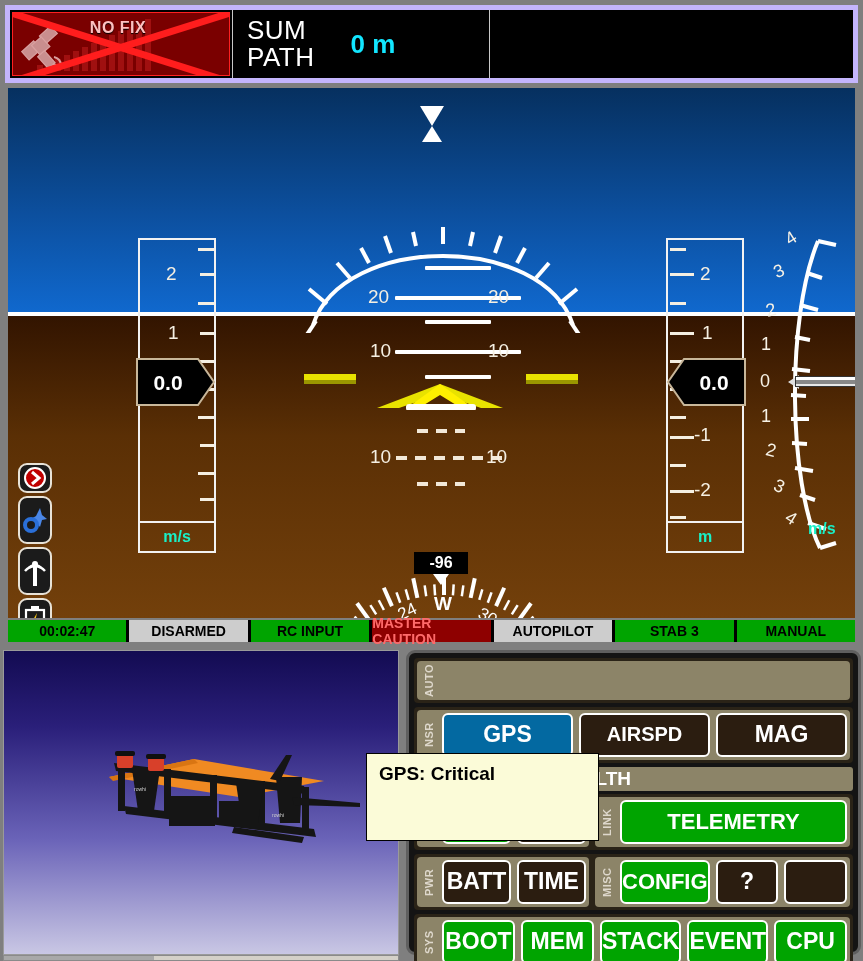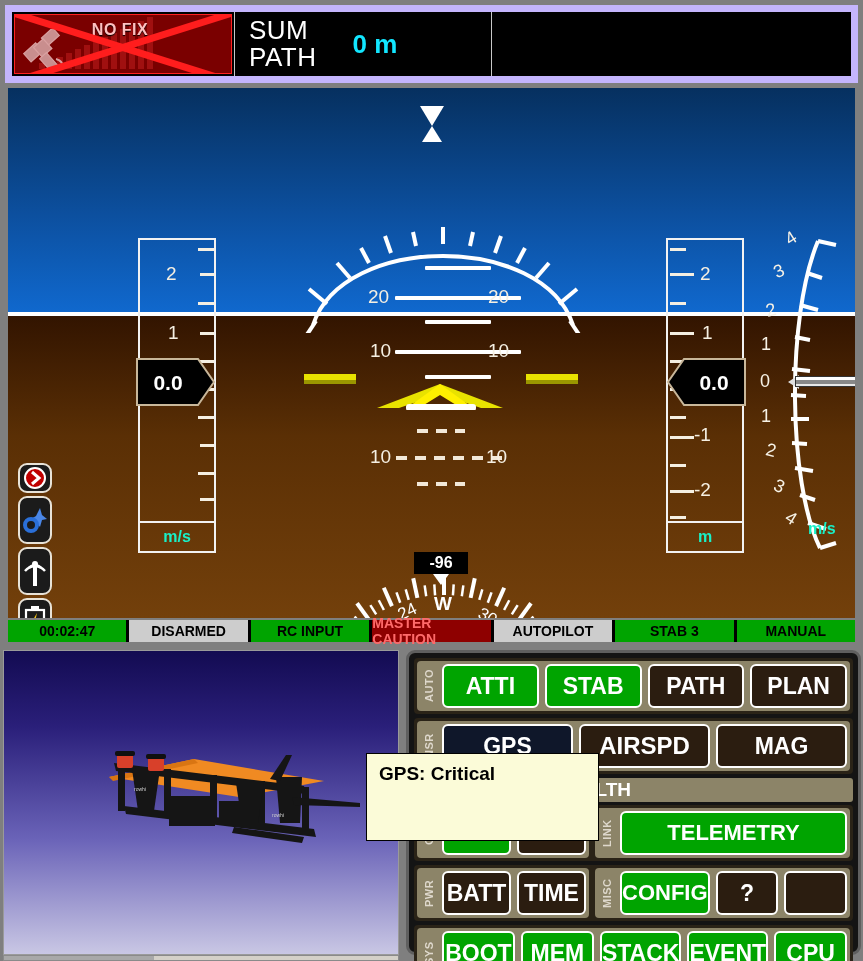--- a/index.html
+++ b/index.html
@@ -6,21 +6,21 @@
   html, body {
     width: 863px; height: 961px;
     background: #808080;
     font-family: "Liberation Sans", sans-serif;
     overflow: hidden;
   }
   #app { position: relative; width: 863px; height: 961px; background:#7f7f7f; }
 
   
   .header { position:absolute; left:5px; top:5px; width:853px; height:78px;
-            background:#000; border:7px solid #c4b5fd; display:flex; }
+            background:#000; border:5px solid #c4b5fd; display:flex; }
   .hdr-cell { height:100%; border-right:1px solid #c8c8c8; position:relative; }
   .hdr-gps { width:223px; background:#000; padding:2px; }
   .gps-box { position:relative; width:100%; height:100%; background:#7a0000;
              border:1px solid #ff2020; overflow:hidden; }
   .gps-bars { position:absolute; left:24px; bottom:4px; height:54px; width:148px;
               display:flex; align-items:flex-end; gap:3px; }
   .gps-bars i { display:block; width:6px; background:#a01010; }
   .gps-sat { position:absolute; left:8px; top:14px; width:56px; height:50px; }
   .gps-label { position:absolute; left:0; right:6px; top:6px; text-align:center;
                color:#ffc0c0; font-size:16px; font-weight:bold; letter-spacing:.5px;
@@ -135,21 +135,21 @@
          display:flex; align-items:stretch; }
   .grp.dark { background:#2a2317; }
   .grp-row { display:flex; gap:6px; flex:1; }
   .rowlab { width:17px; color:#ded8cc; font-size:11px; font-weight:bold;
             writing-mode:vertical-rl; transform:rotate(180deg);
             display:flex; align-items:center; justify-content:center; letter-spacing:.5px; }
   .btn { flex:1; height:44px; border:2px solid #fff; border-radius:6px;
          display:flex; align-items:center; justify-content:center;
          color:#fff; font-size:23px; font-weight:bold; }
   .btn.green { background:#00a400; }
-  .btn.red   { background:#0f172a; }
+  .btn.red   { background:#0369a1; }
   .btn.dark  { background:#2b1d10; }
   .btn.blank { background:#2b1d10; }
   .health-hdr { background:#8c8468; border-radius:3px; color:#fff; font-size:19px;
                 font-weight:bold; padding:1px 0 1px 58px; margin-bottom:3px; }
 
   
   .sub { background:#8c8468; border-radius:4px; padding:3px; display:flex; gap:5px; }
 
   
   .tooltip { position:absolute; left:366px; top:753px; width:233px; height:88px;
@@ -479,34 +479,28 @@
     </svg>
   </div>
   <div class="sb-scroll">
     <div class="sb-thumb"></div>
   </div>
 
   <div class="panel" id="panel">
       <div class="grp dark">
         <div class="sub" style="flex: 1 1 0%;">
           <div class="rowlab">AUTO</div>
-          <div class="grp-row">
-            <div class="btn green">ATTI</div>
-            <div class="btn green">STAB</div>
-            <div class="btn dark">PATH</div>
-            <div class="btn dark">PLAN</div>
-          </div>
         </div>
       </div>
       <div class="grp dark">
         <div class="sub" style="flex: 1 1 0%;">
           <div class="rowlab">NSR</div>
           <div class="grp-row">
             <div class="btn red">GPS</div>
-            <div class="btn dark" style="font-size: 24px;">AIRSPD</div>
+            <div class="btn dark" style="font-size: 20px;">AIRSPD</div>
             <div class="btn dark">MAG</div>
           </div>
         </div>
       </div>
       <div class="health-hdr">SYSTEM HEALTH</div>
       <div class="grp dark">
         <div class="sub" style="flex: 0 0 172px;">
           <div class="rowlab">OUT</div>
           <div class="grp-row">
             <div class="btn green">OUT</div>

